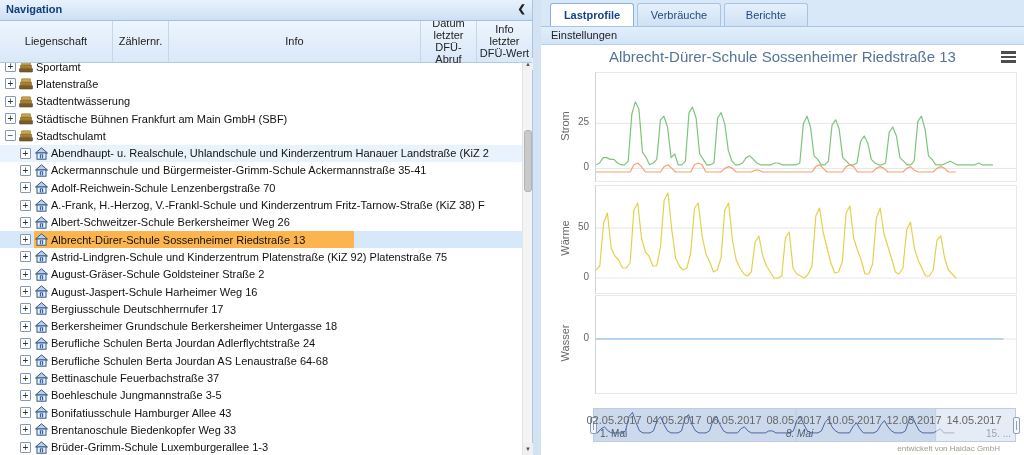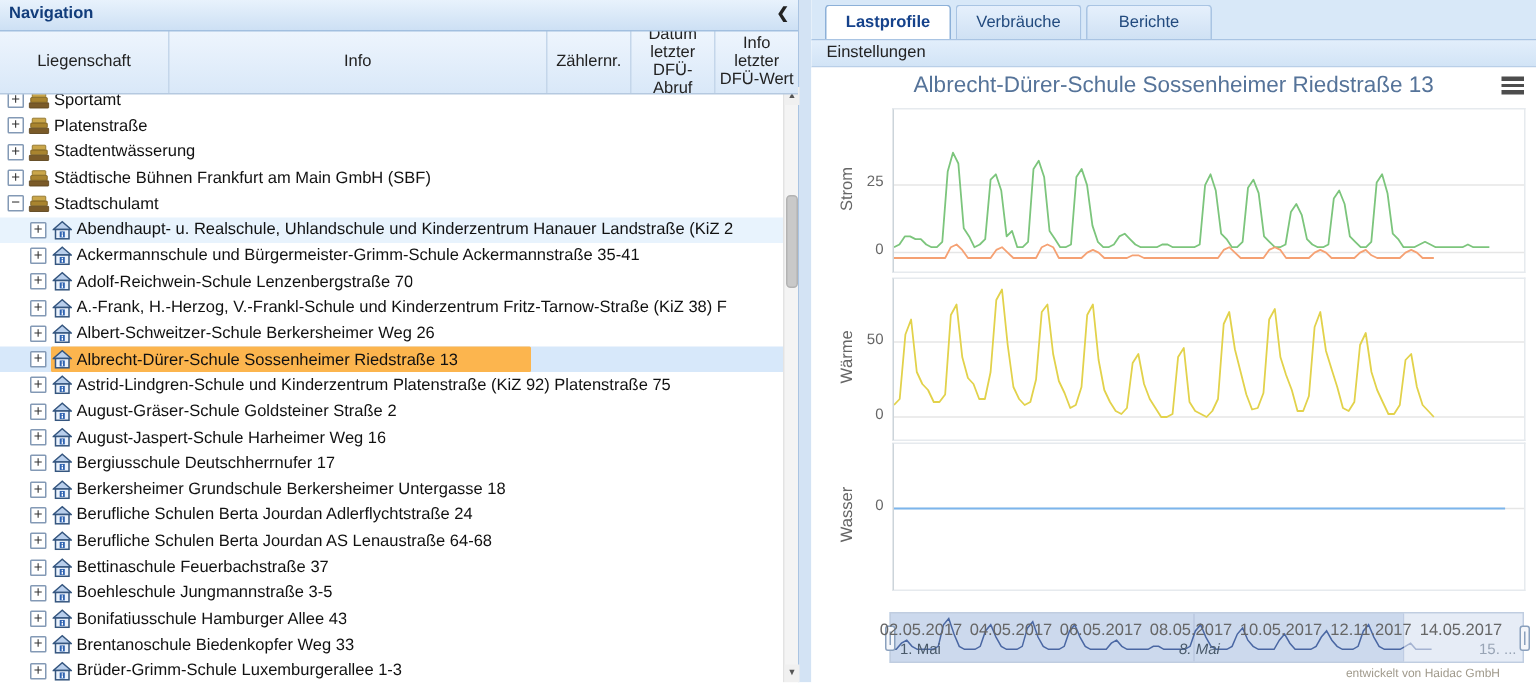--- a/index.html
+++ b/index.html
@@ -66,22 +66,22 @@
 
 <div class="app">
 
   <div class="left-panel">
     <div class="nav-titlebar">
       <span class="ttl">Navigation</span>
       <span class="nav-collapse">❮</span>
     </div>
     <div class="grid-header">
       <div class="hcell hc0">Liegenschaft</div>
+      <div class="hcell hc2">Zählernr.</div>
       <div class="hcell hc1">Info</div>
-      <div class="hcell hc2">Zählernr.</div>
       <div class="hcell hc3">Datum letzter DFÜ-Abruf</div>
       <div class="hcell hc4">Info letzter DFÜ-Wert</div>
     </div>
     <div class="tree">
         <div class="trow" style="top: 0px;">
           <span class="exp" style="margin-left:5px">+</span>
           <span class="node">
             <span class="ticon">
               <svg width="14" height="13" viewBox="0 0 14 13">
                 <rect x="0.5" y="8.5" width="13" height="3.5" rx="0.5" fill="#7a5a28" stroke="#5e451e" stroke-width="0.6"></rect>
@@ -486,17 +486,17 @@
     <span class="ytick" style="top: 116.4px;">0</span>
         <span class="ytick" style="top: 71.4px;">25</span>
         <span class="ytick" style="top: 226px;">0</span>
         <span class="ytick" style="top: 176px;">50</span>
         <span class="ytick" style="top: 287px;">0</span>
         <span class="xtick" style="left: 38px;">02.05.2017</span>
         <span class="xtick" style="left: 98px;">04.05.2017</span>
         <span class="xtick" style="left: 158px;">06.05.2017</span>
         <span class="xtick" style="left: 218px;">08.05.2017</span>
         <span class="xtick" style="left: 278px;">10.05.2017</span>
-        <span class="xtick" style="left: 338px;">12.11.2017</span>
+        <span class="xtick" style="left: 338px;">12.05.2017</span>
         <span class="xtick" style="left: 398px;">14.05.2017</span>
       </div>
   </div>
 </div>
 
 </body></html>

